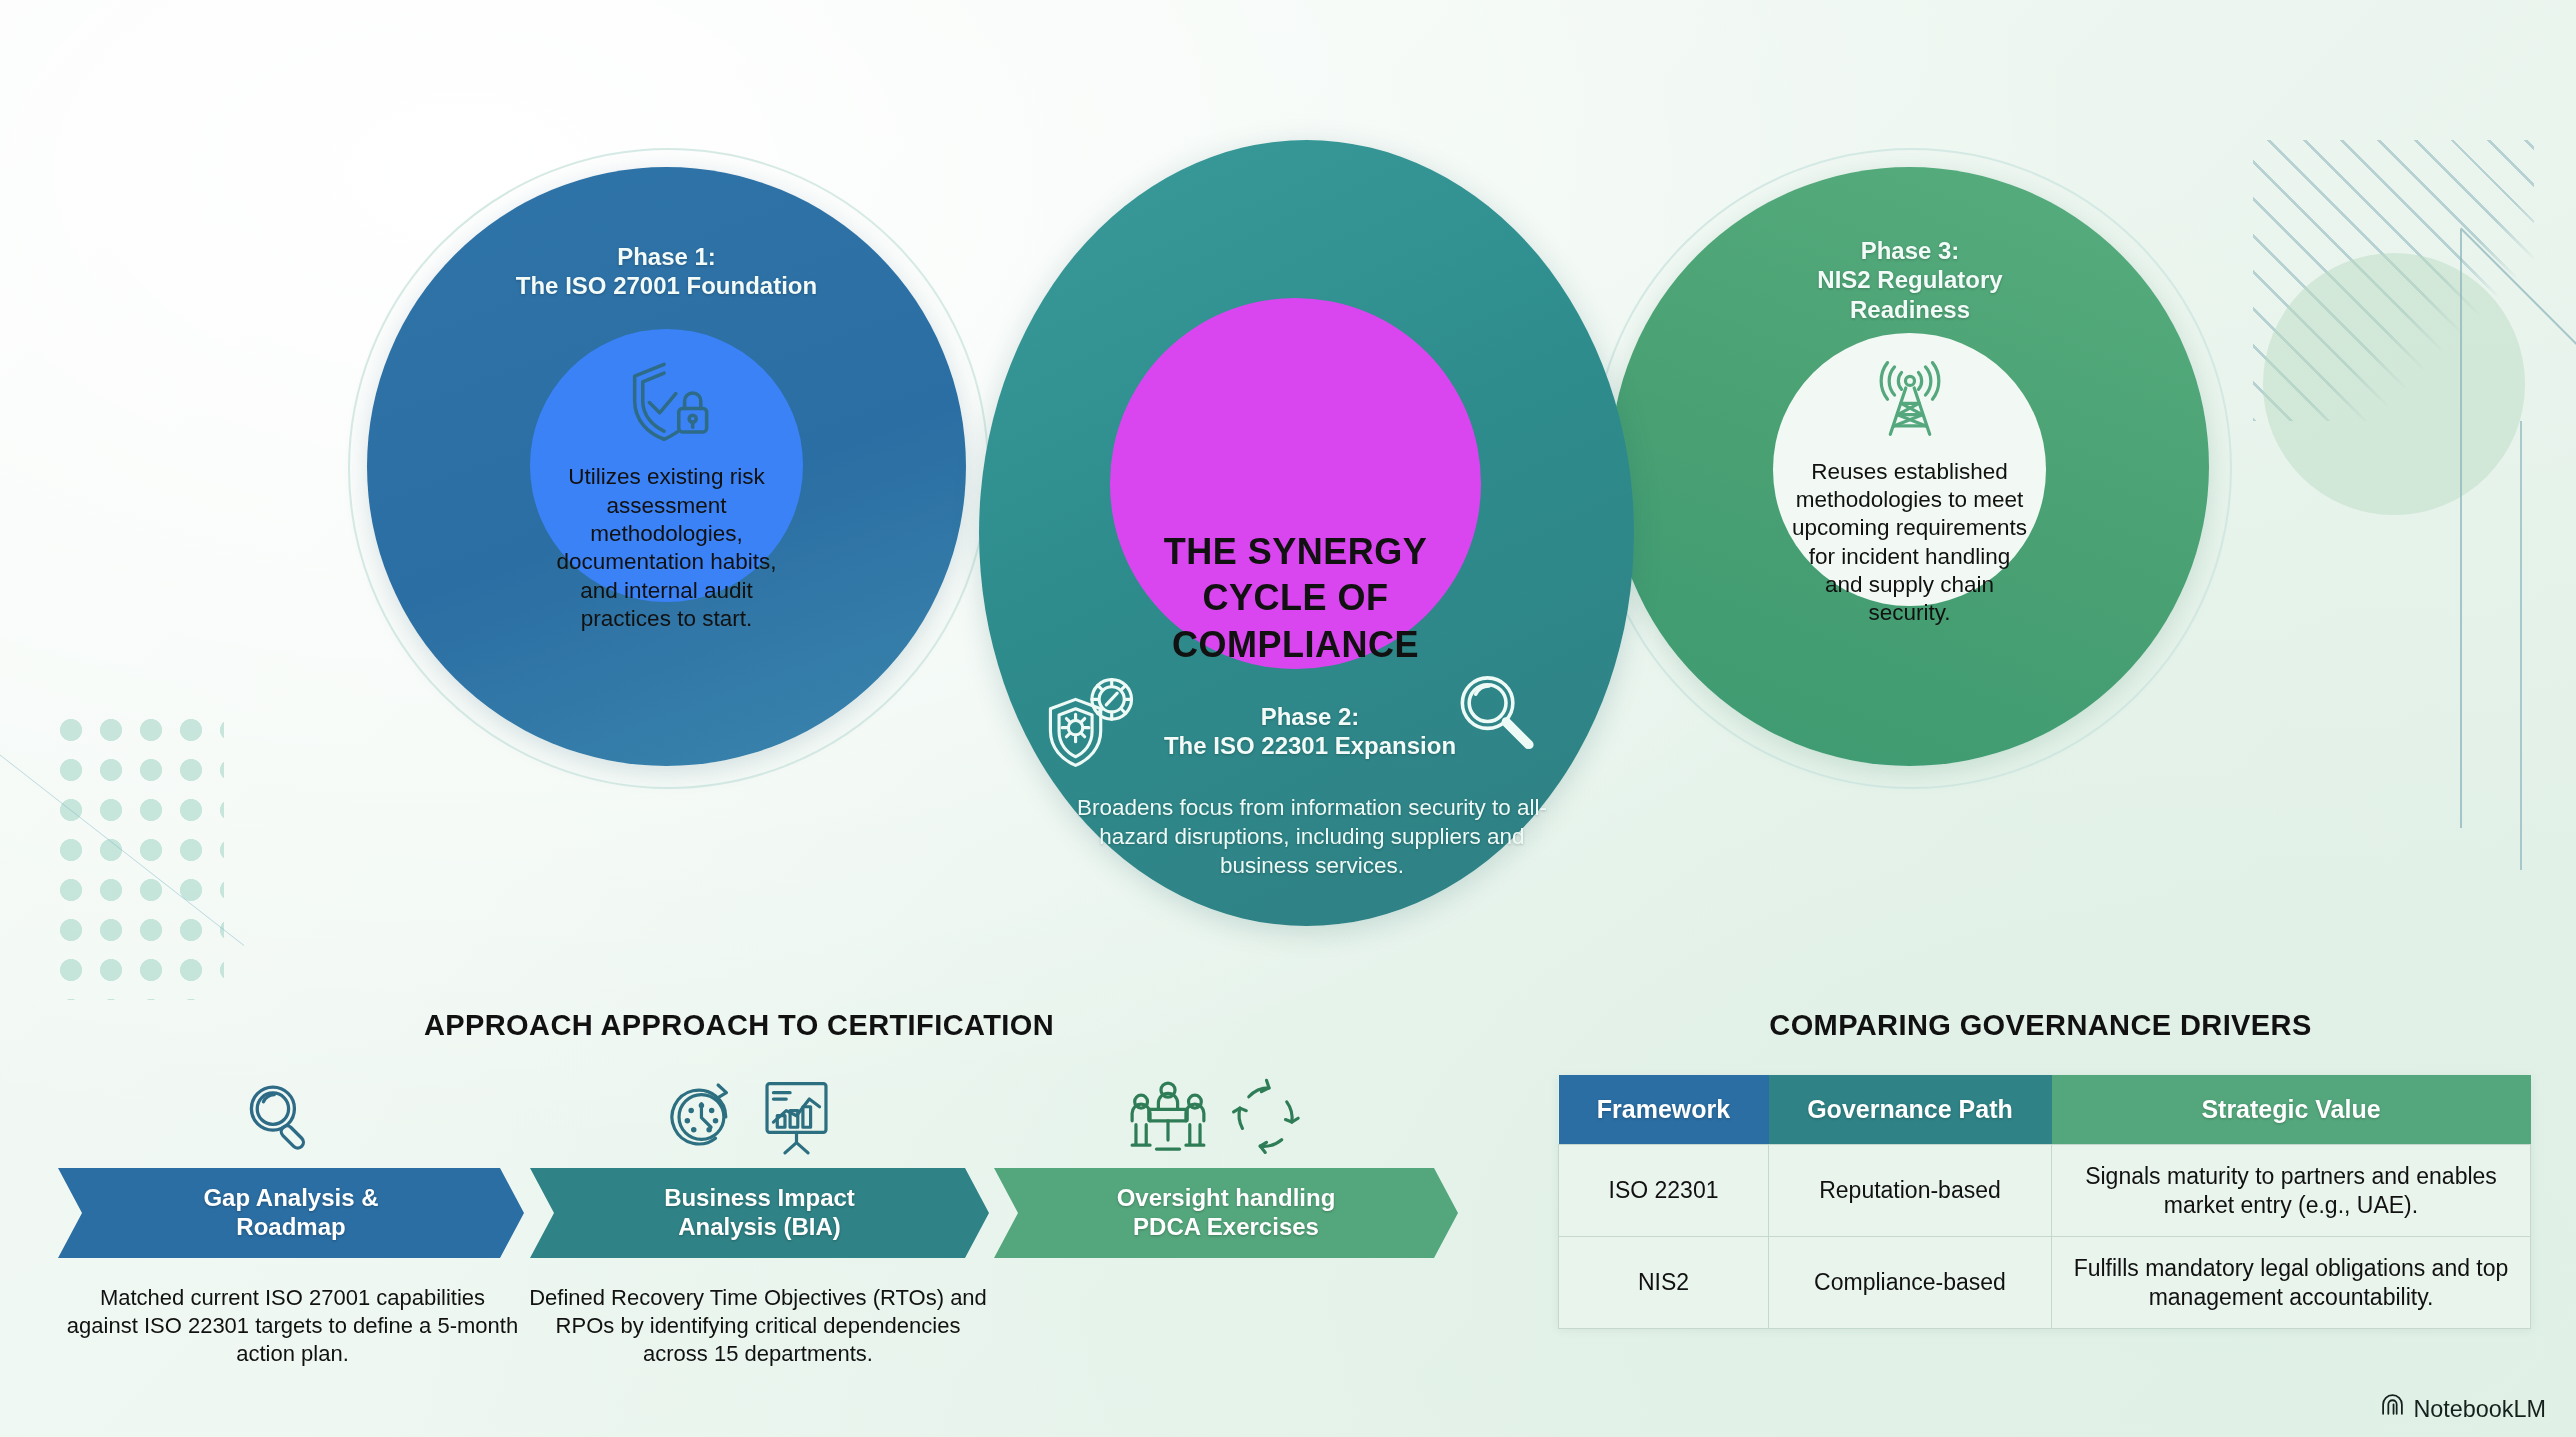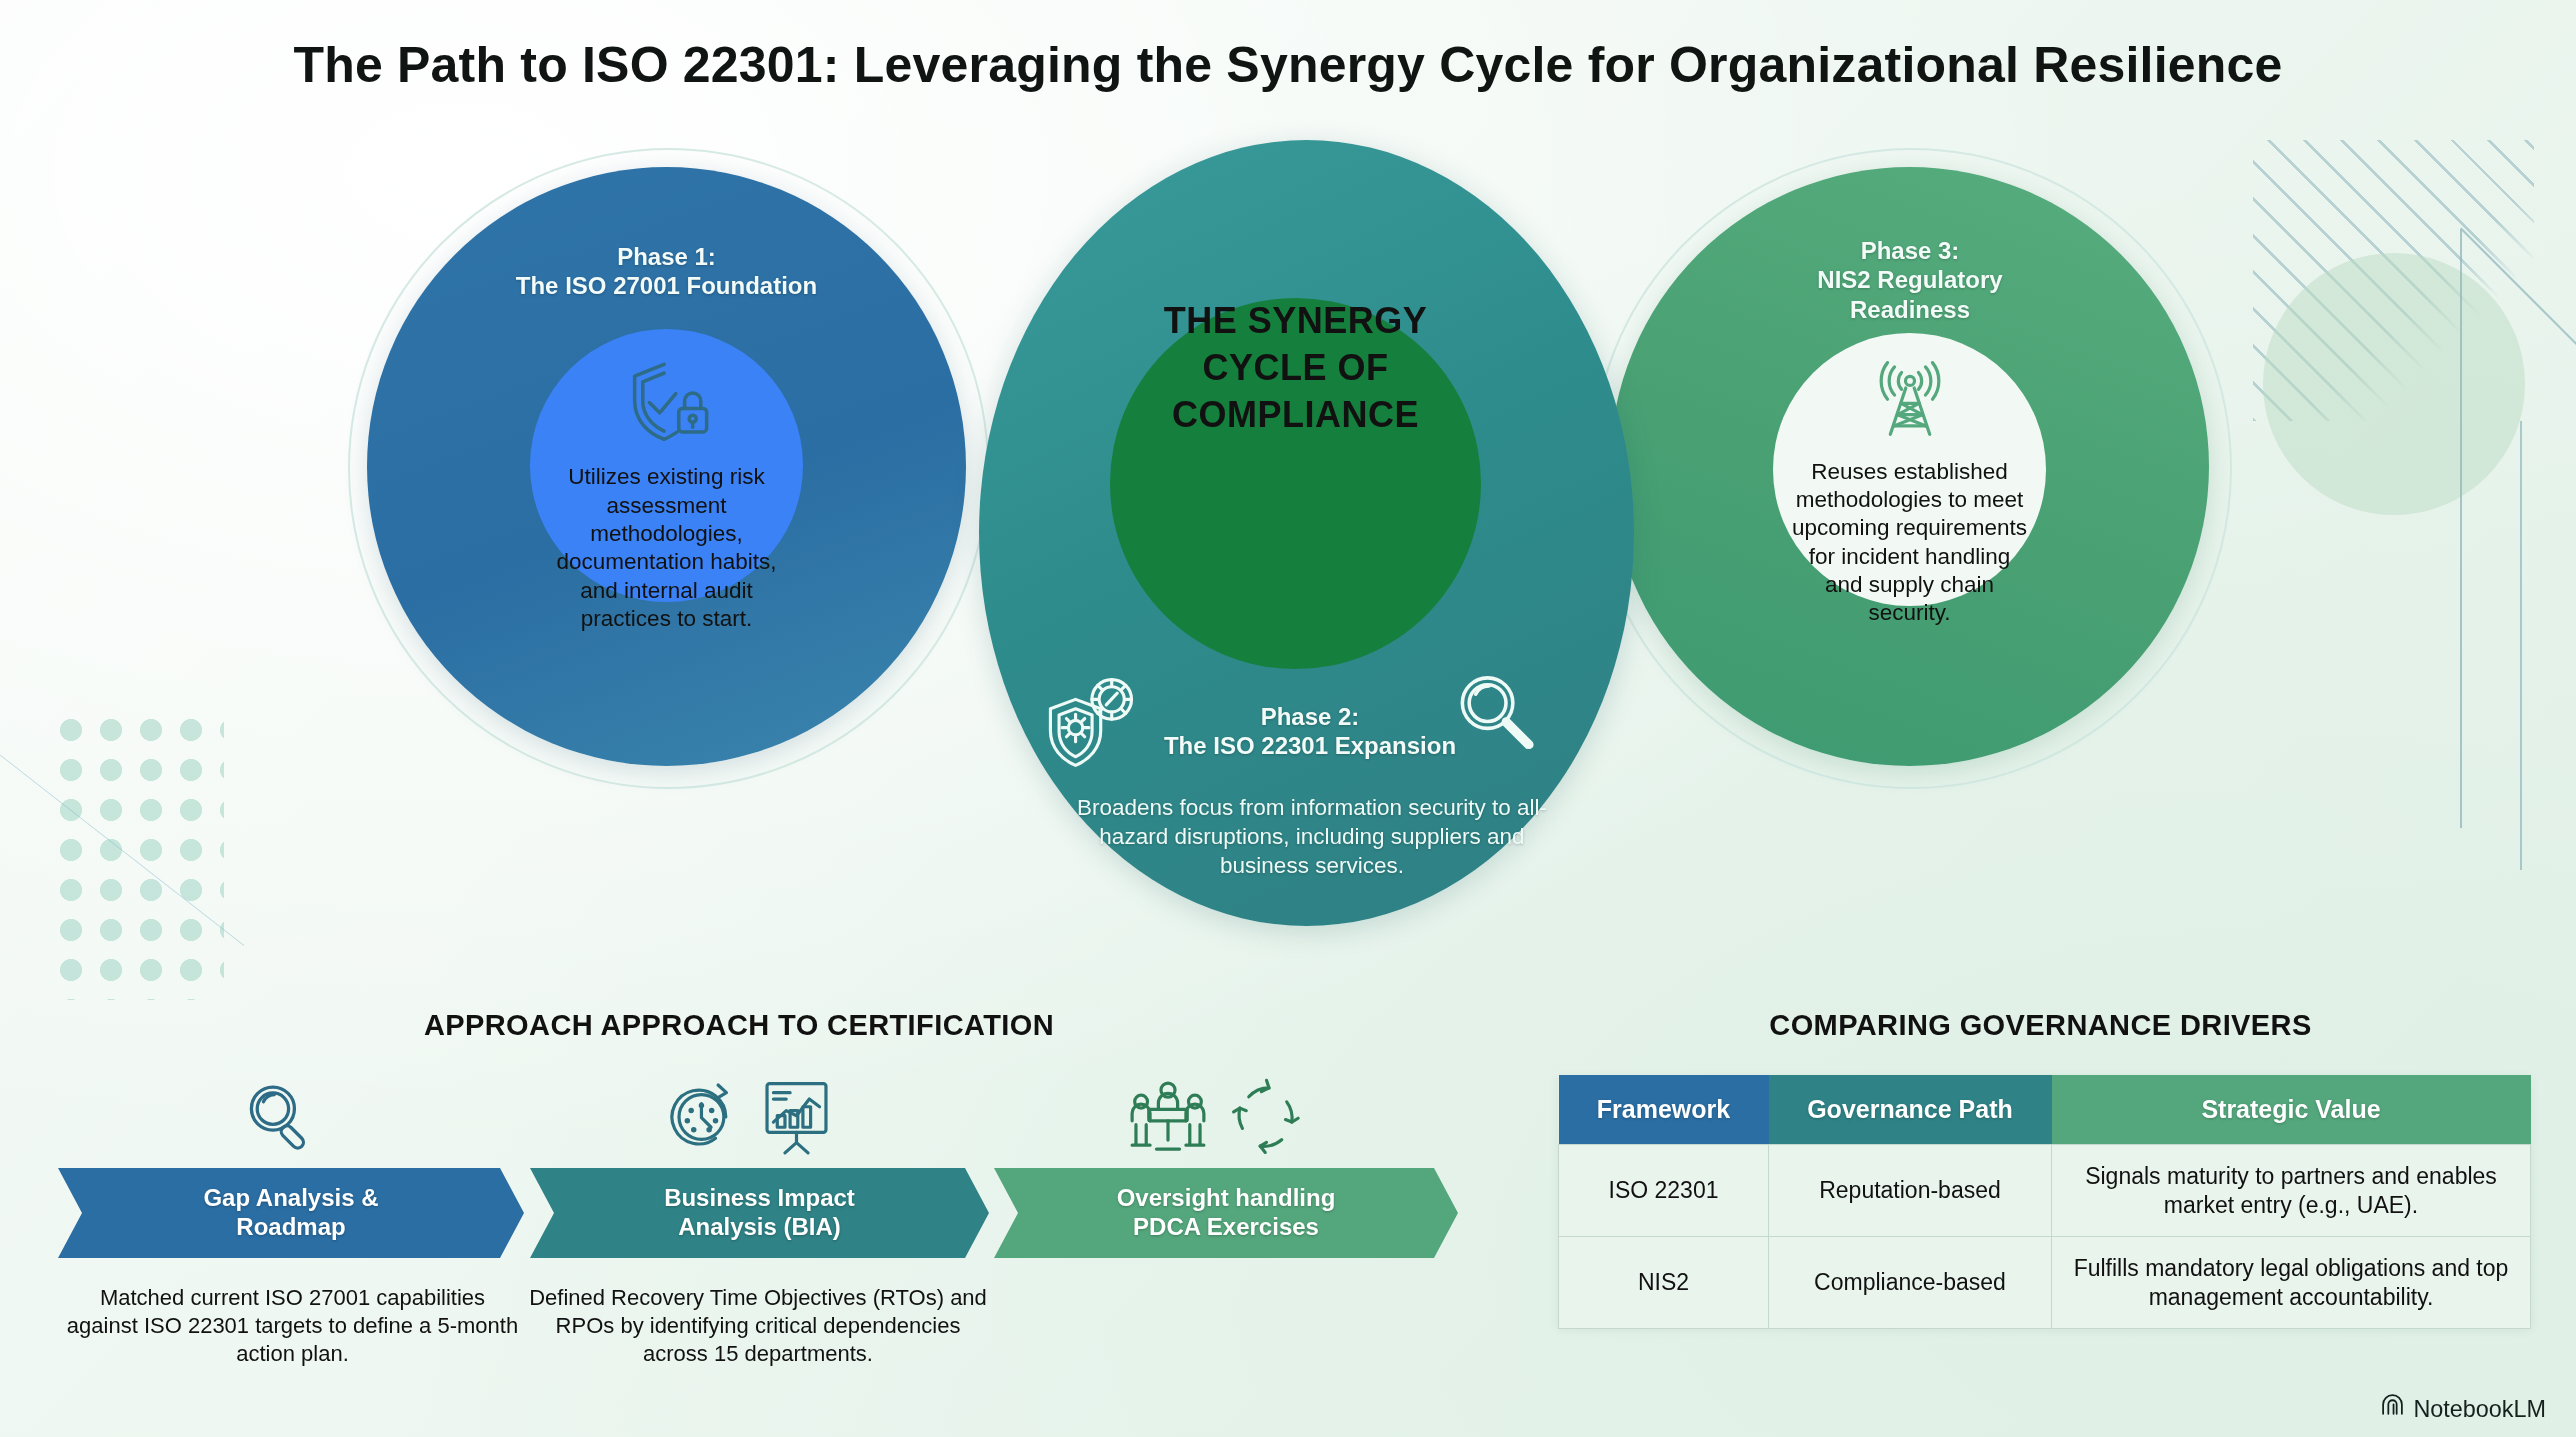--- a/index.html
+++ b/index.html
@@ -57,21 +57,21 @@
     box-shadow:0 5.6px 24px rgba(40,110,80,.16);}
   #halo3{left:1591px;top:148px;width:637px;height:637px;}
   #inner3{position:absolute;left:1773px;top:333px;width:273px;height:273px;border-radius:50%;
     background:#f2f9f4;display:flex;flex-direction:column;align-items:center;justify-content:flex-start;
     padding-top:24px;box-sizing:border-box;}
 
   #ring2{left:979px;top:140px;width:655px;height:786px;border-radius:50%;
     background:linear-gradient(155deg,#3a9b9b 0%,#2e8c8c 45%,#2f7f83 100%);
     box-shadow:0 5.6px 28px rgba(25,90,95,.18);}
   #inner2{position:absolute;left:1110px;top:298px;width:371px;height:371px;border-radius:50%;
-    background:#15803d;display:flex;align-items:flex-start;justify-content:center;}
+    background:#d946ef;display:flex;align-items:flex-end;justify-content:center;}
 
   .phase-label{
     position:absolute;text-align:center;color:#f3fbf8;font-weight:bold;
     font-size:24px;line-height:1.22;text-shadow:0 0.9px 2.8px rgba(0,0,0,.22);
   }
   #label1{left:423px;top:242px;width:487px;}
   #label3{left:1676px;top:236px;width:468px;}
   #label2{left:1048px;top:702px;width:524px;}
 
   .phase-body{font-size:22.5px;line-height:1.26;text-align:center;}
@@ -132,21 +132,20 @@
 
 <div class="stage">
 
   <div class="deco" id="deco-dots"></div>
   <div class="deco" id="deco-chevron"></div>
   <div class="deco" id="deco-hatch"></div>
   <div class="deco" id="deco-circle"></div>
   <div class="deco" id="deco-line-a"></div>
   <div class="deco" id="deco-line-b"></div>
 
-  <div id="page-title">The Path to ISO 22301: Leveraging the Synergy Cycle for Organizational Resilience</div>
 
   <div class="halo" id="halo1"></div>
   <div class="ring" id="ring1"></div>
   <div class="phase-label" id="label1">
     <div>Phase 1:</div>
     <div>The ISO 27001 Foundation</div>
   </div>
   <div id="inner1">
     <span class="circ-icon">
       <svg width="94" height="94" viewBox="0 0 64 64" fill="none" stroke="#2d6b86" stroke-width="2.4" stroke-linecap="round" stroke-linejoin="round">

